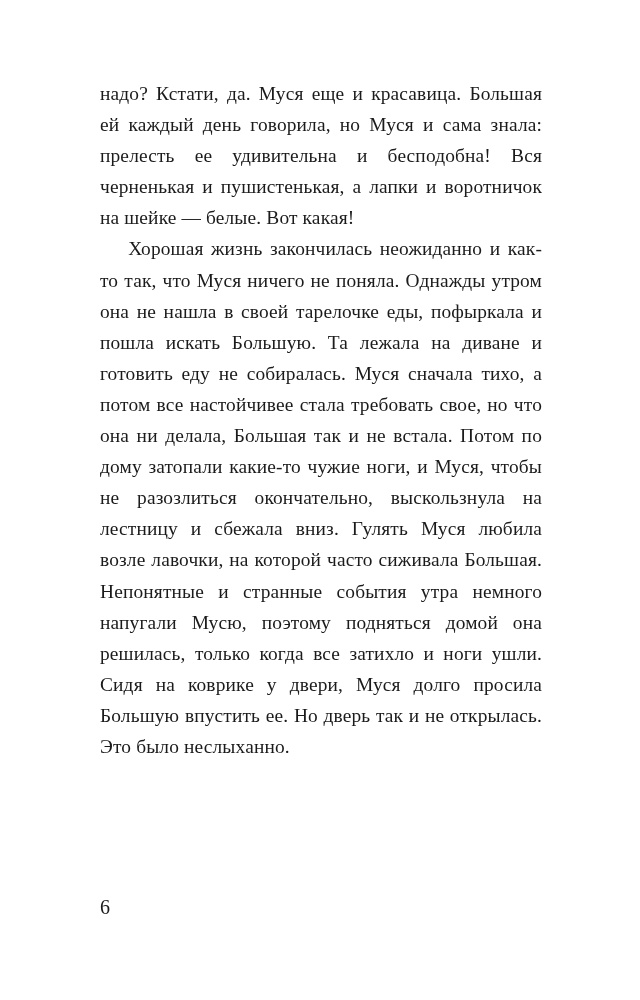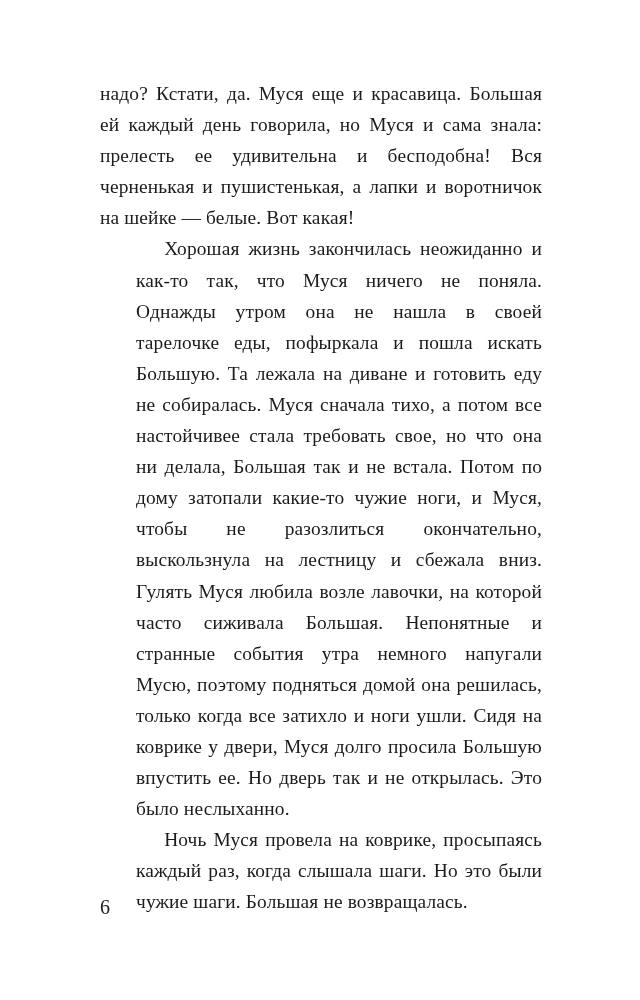--- a/index.html
+++ b/index.html
@@ -31,34 +31,32 @@
     font-size: 19.4px;
     line-height: 31.1px;
     text-align: justify;
     text-justify: inter-word;
     letter-spacing: 0.15px;
     color: #1b1b1b;
     hyphens: manual;
   }
   .para + .para {
     text-indent: 1.45em;
-    margin-left: 36px;
   }
   .page-number {
     position: absolute;
     left: 100px;
     top: 895px;
     font-size: 20px;
     line-height: 24px;
     color: #1b1b1b;
   }
 </style>
 </head>
 <body>
 
 <div class="page">
   <div class="text-block">
     <p class="para">надо? Кстати, да. Муся еще и красавица. Большая ей каждый день говорила, но Муся и сама знала: прелесть ее удивительна и бесподобна! Вся черненькая и пушистенькая, а лапки и воротничок на шейке — белые. Вот какая!</p>
     <p class="para">Хорошая жизнь закончилась неожиданно и как-то так, что Муся ничего не поняла. Однажды утром она не нашла в своей тарелочке еды, пофыркала и пошла искать Большую. Та лежала на диване и готовить еду не собиралась. Муся сначала тихо, а потом все настойчивее стала требовать свое, но что она ни делала, Большая так и не встала. Потом по дому затопали какие-то чужие ноги, и Муся, чтобы не разозлиться окончательно, выскользнула на лестницу и сбежала вниз. Гулять Муся любила возле лавочки, на которой часто сиживала Большая. Непонятные и странные события утра немного напугали Мусю, поэтому подняться домой она решилась, только когда все затихло и ноги ушли. Сидя на коврике у двери, Муся долго просила Большую впустить ее. Но дверь так и не открылась. Это было неслыханно.</p>
-    <p class="para">Ночь Муся провела на коврике, просыпаясь каждый раз, когда слышала шаги. Но это были чужие шаги. Большая не возвращалась.</p>
   </div>
   <div class="page-number">6</div>
 </div>
 
 </body></html>

